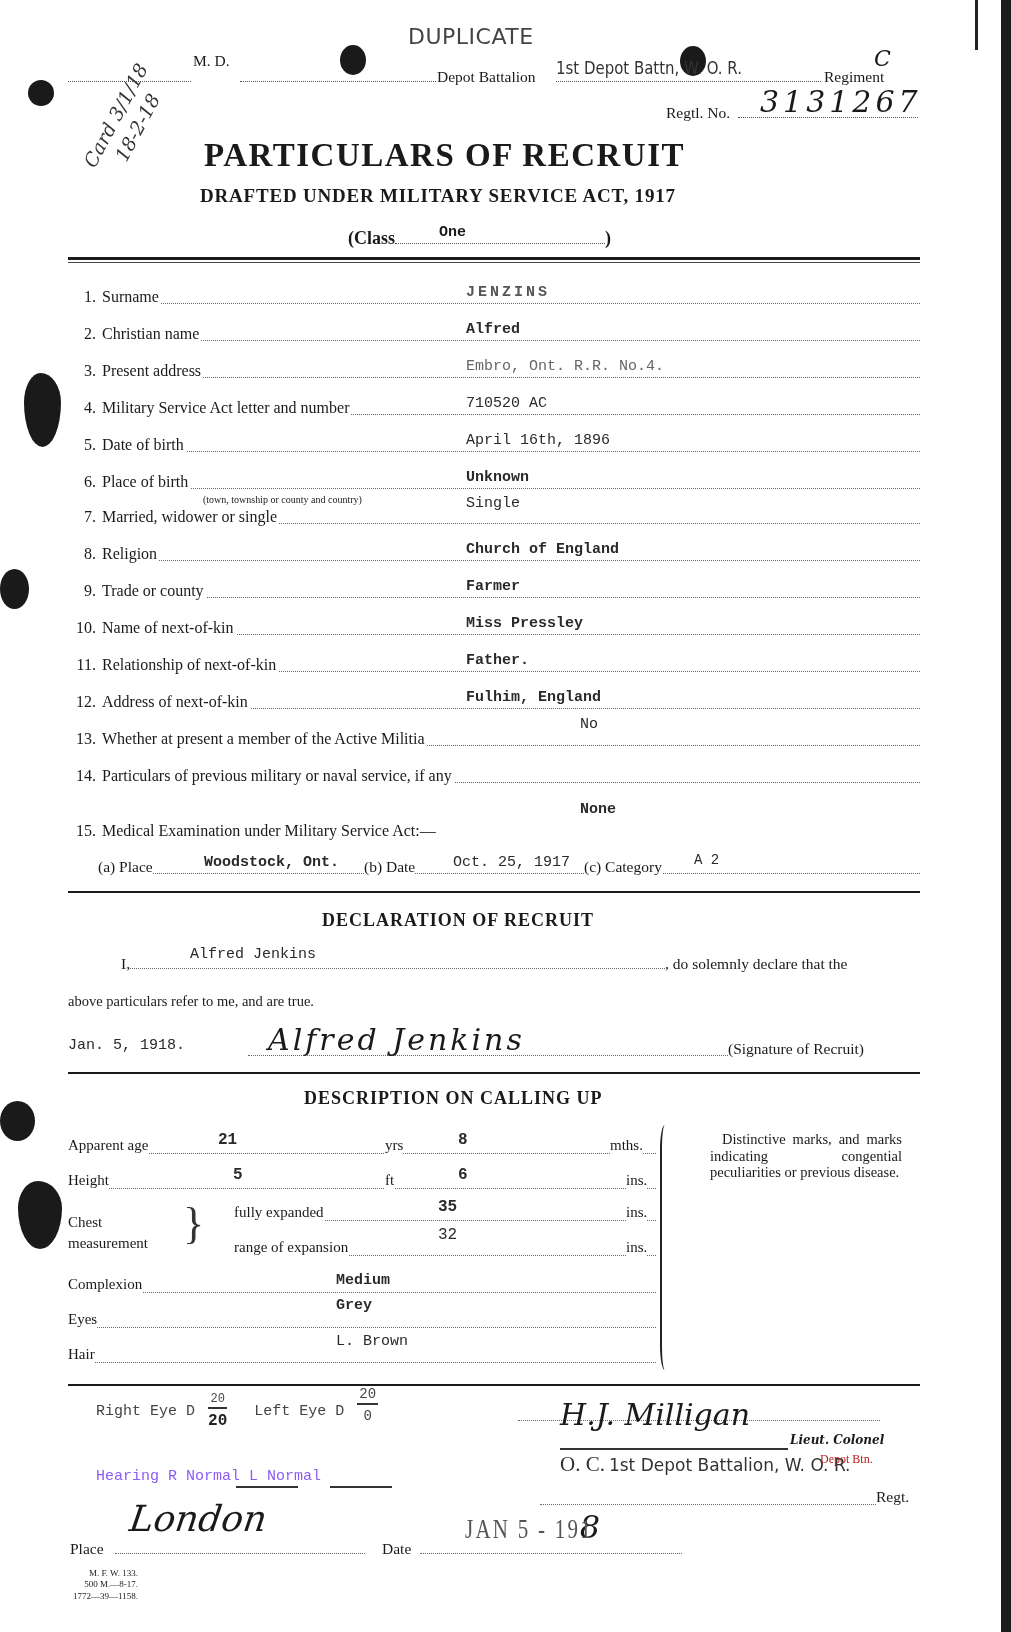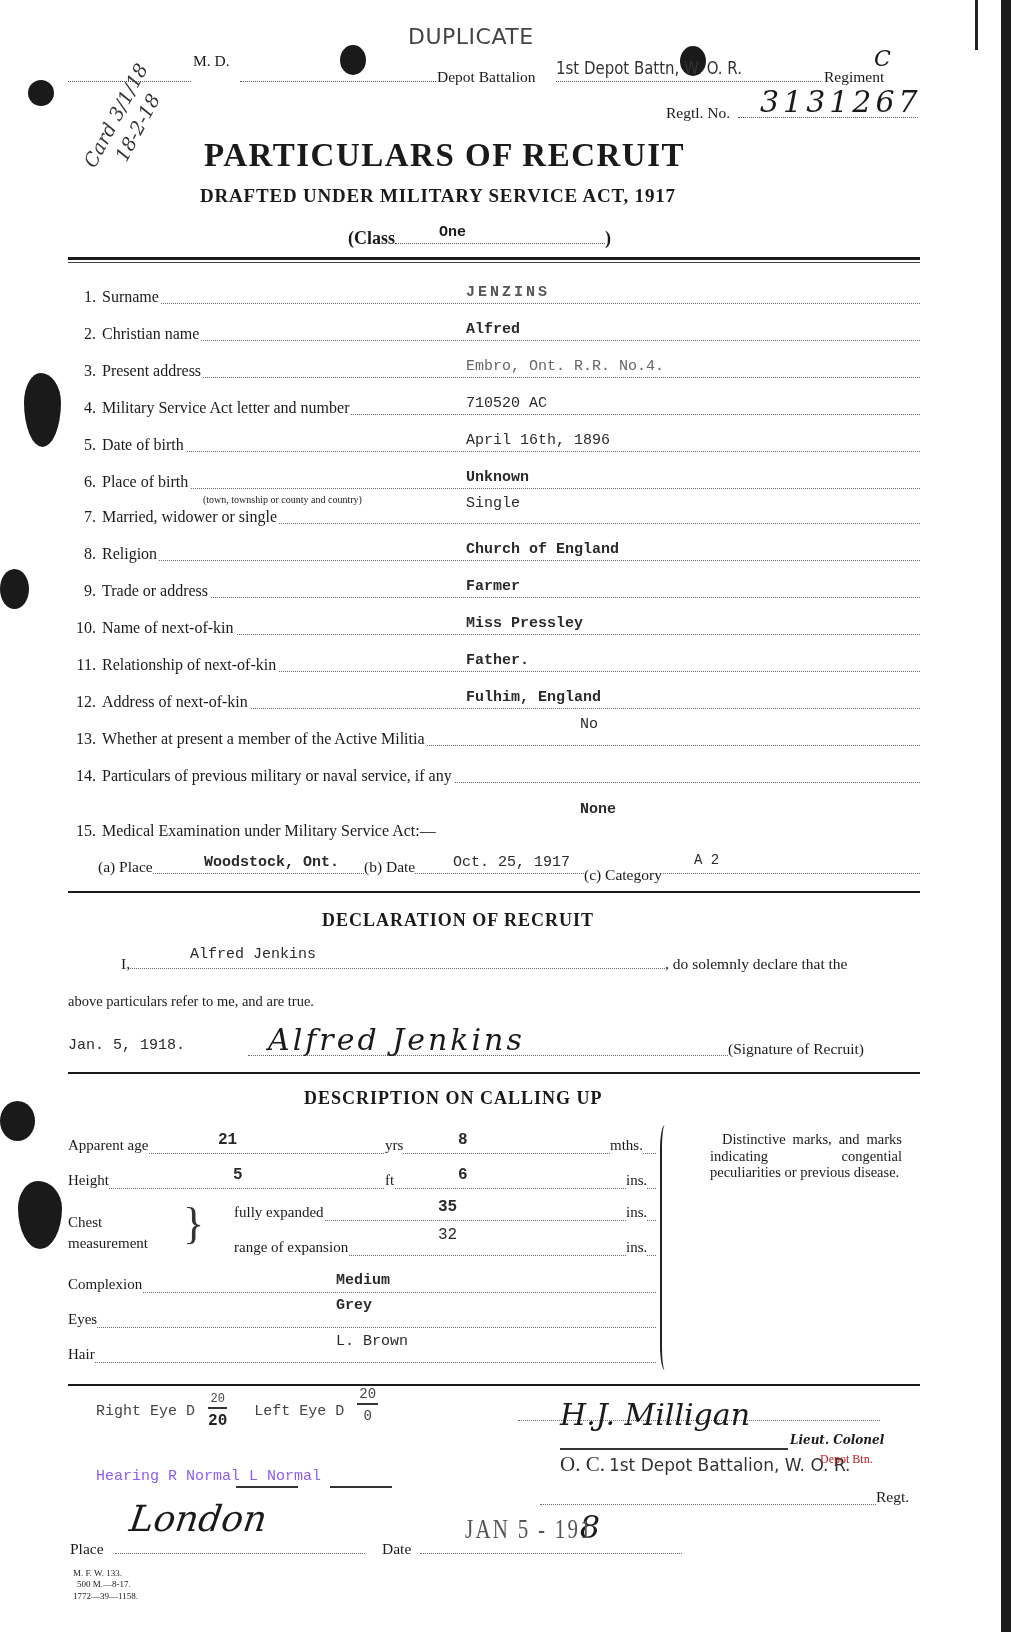--- a/index.html
+++ b/index.html
@@ -20,21 +20,21 @@
     .row-val { position: absolute; left: 466px; font-size: 15px; white-space: nowrap; }
     .hole { position: absolute; background: #1a1a1a; border-radius: 50%; }
     .blob { position: absolute; background: #1a1a1a; border-radius: 45% 55% 50% 50% / 40% 40% 60% 60%; }
     .heading { font-weight: bold; letter-spacing: 1px; white-space: nowrap; }
     .desc-label { position: absolute; font-size: 15px; white-space: nowrap; }
     .desc-val { position: absolute; font-size: 16px; white-space: nowrap; }
     .frac { display: inline-flex; flex-direction: column; align-items: center; vertical-align: middle; line-height: 1; }
     .frac .top { border-bottom: 2px solid #333; padding: 0 2px 2px; }
     .frac .bot { padding-top: 4px; }
     .small { font-size: 10px; }
-    .tiny { font-size: 9px; line-height: 1.25; }
+    .tiny { font-size: 9px; line-height: 1.25; text-align: right; }
   </style>
 </head>
 <body>
 
 <div class="abs" style="right:0;top:0;width:10px;height:1632px;background:#1c1c1c;"></div>
 <div class="abs" style="left:975px;top:0;width:3px;height:50px;background:#222;"></div>
 <div class="hole" style="left:28px;top:80px;width:26px;height:26px;"></div>
 <div class="hole" style="left:340px;top:45px;width:26px;height:30px;"></div>
 <div class="hole" style="left:680px;top:46px;width:26px;height:30px;"></div>
 <div class="blob" style="left:24px;top:373px;width:37px;height:74px;"></div>
@@ -98,21 +98,21 @@
 
   <div class="row-line" style="top:523px;"></div>
   <div class="row-label" style="top:508px;"><span class="row-num">7.</span><span>Married, widower or single</span></div>
   <div class="row-val mono" style="top:495px;font-weight:normal;">Single</div>
 
   <div class="row-line" style="top:560px;"></div>
   <div class="row-label" style="top:545px;"><span class="row-num">8.</span><span>Religion</span></div>
   <div class="row-val mono" style="top:541px;">Church of England</div>
 
   <div class="row-line" style="top:597px;"></div>
-  <div class="row-label" style="top:582px;"><span class="row-num">9.</span><span>Trade or address</span></div>
+  <div class="row-label" style="top:582px;"><span class="row-num">9.</span><span>Trade or county</span></div>
   <div class="row-val mono" style="top:578px;">Farmer</div>
 
   <div class="row-line" style="top:634px;"></div>
   <div class="row-label" style="top:619px;left:66px;"><span class="row-num" style="width:30px;">10.</span><span>Name of next-of-kin</span></div>
   <div class="row-val mono" style="top:615px;">Miss Pressley</div>
 
   <div class="row-line" style="top:671px;"></div>
   <div class="row-label" style="top:656px;left:66px;"><span class="row-num" style="width:30px;">11.</span><span>Relationship of next-of-kin</span></div>
   <div class="row-val mono" style="top:652px;">Father.</div>
 
@@ -130,21 +130,21 @@
 
   <div class="row-label" style="top:822px;left:66px;"><span class="row-num" style="width:30px;">15.</span><span>Medical Examination under Military Service Act:—</span></div>
 </div>
 
 <div class="abs" style="left:98px;top:856px;width:822px;height:22px;">
   <div class="abs" style="left:0;top:17px;width:822px;border-bottom:1.5px dotted #666;"></div>
   <span class="abs label" style="left:0;top:2px;background:#fff;">(a) Place</span>
   <span class="abs mono" style="left:106px;top:-2px;font-size:15px;">Woodstock, Ont.</span>
   <span class="abs label" style="left:266px;top:2px;background:#fff;">(b) Date</span>
   <span class="abs mono" style="left:355px;top:-2px;font-size:15px;font-weight:normal;">Oct. 25, 1917</span>
-  <span class="abs label" style="left:486px;top:2px;background:#fff;margin-top:8px;">(c) Category</span>
+  <span class="abs label" style="left:486px;top:2px;background:#fff;">(c) Category</span>
   <span class="abs mono" style="left:596px;top:-4px;font-size:14px;font-weight:normal;">A 2</span>
 </div>
 <div class="abs rule" style="left:68px;top:891px;width:852px;height:2px;"></div>
 
 <div class="abs heading" style="left:322px;top:910px;font-size:18px;">DECLARATION OF RECRUIT</div>
 <div class="abs label" style="left:121px;top:955px;">I,</div>
 <div class="abs" style="left:130px;top:968px;width:535px;border-bottom:1.5px dotted #666;"></div>
 <div class="abs mono" style="left:190px;top:946px;font-size:15px;font-weight:normal;">Alfred Jenkins</div>
 <div class="abs label" style="left:665px;top:955px;">, do solemnly declare that the</div>
 <div class="abs label" style="left:68px;top:993px;font-size:14.5px;">above particulars refer to me, and are true.</div>

